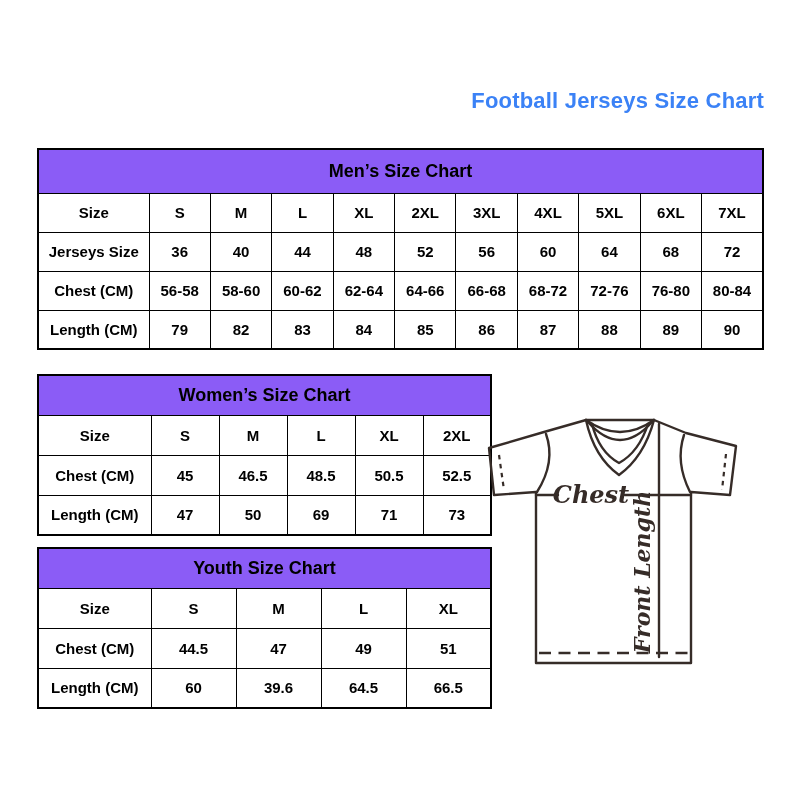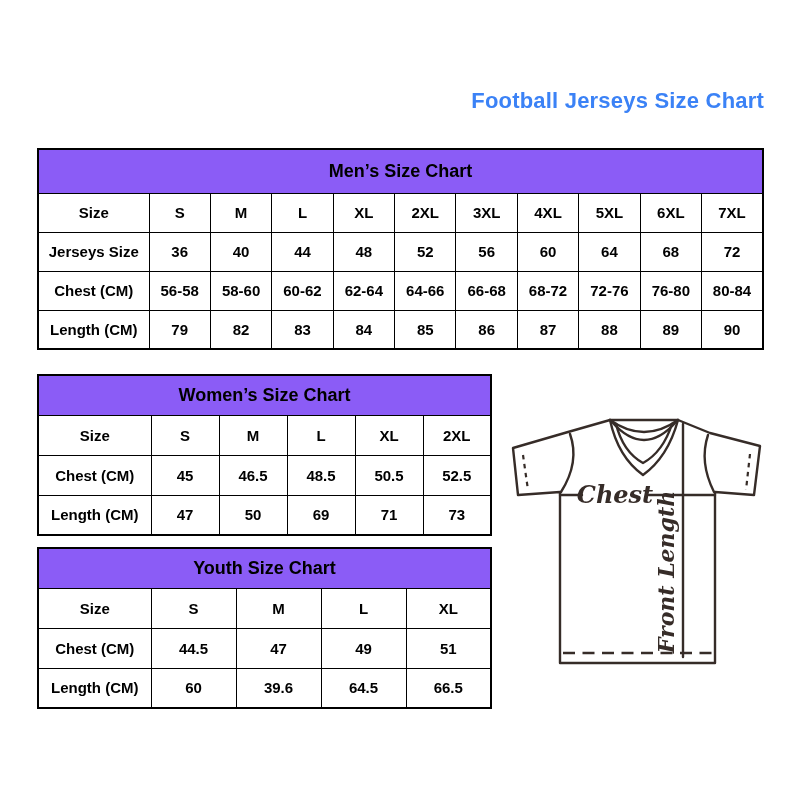--- a/index.html
+++ b/index.html
@@ -26,21 +26,21 @@
   #men   td { height:39px; font-size:15px; }
 
   #women { left:37px; top:368px; width:455px;margin-top:6px; }
   #youth { left:37px; top:547px; width:455px; }
   #women th.tbl-title, #youth th.tbl-title { height:40px; }
   #women td, #youth td { height:40px; font-size:15px; }
 
   col.label-col-men { width:111px; }
   col.label-col     { width:113px; }
 
-  .jersey-wrap { position:absolute; left:503px; top:402px; width:272px; height:272px; }
+  .jersey-wrap { position:absolute; left:479px; top:402px; width:272px; height:272px; }
   .jersey-line { fill:none; stroke:#362c28; stroke-width:2.4; stroke-linejoin:round; stroke-linecap:round; }
   .jersey-dash-cuff { fill:none; stroke:#362c28; stroke-width:2.2; stroke-dasharray:4.5 4.5; }
   .jersey-dash-hem  { fill:none; stroke:#362c28; stroke-width:2.4; stroke-dasharray:12 7.5; }
   .jersey-text {
     fill:#362c28; font-family:"DejaVu Serif","Liberation Serif",serif;
     font-style:italic; font-weight:bold;
   }
 </style>
 </head>
 <body>

